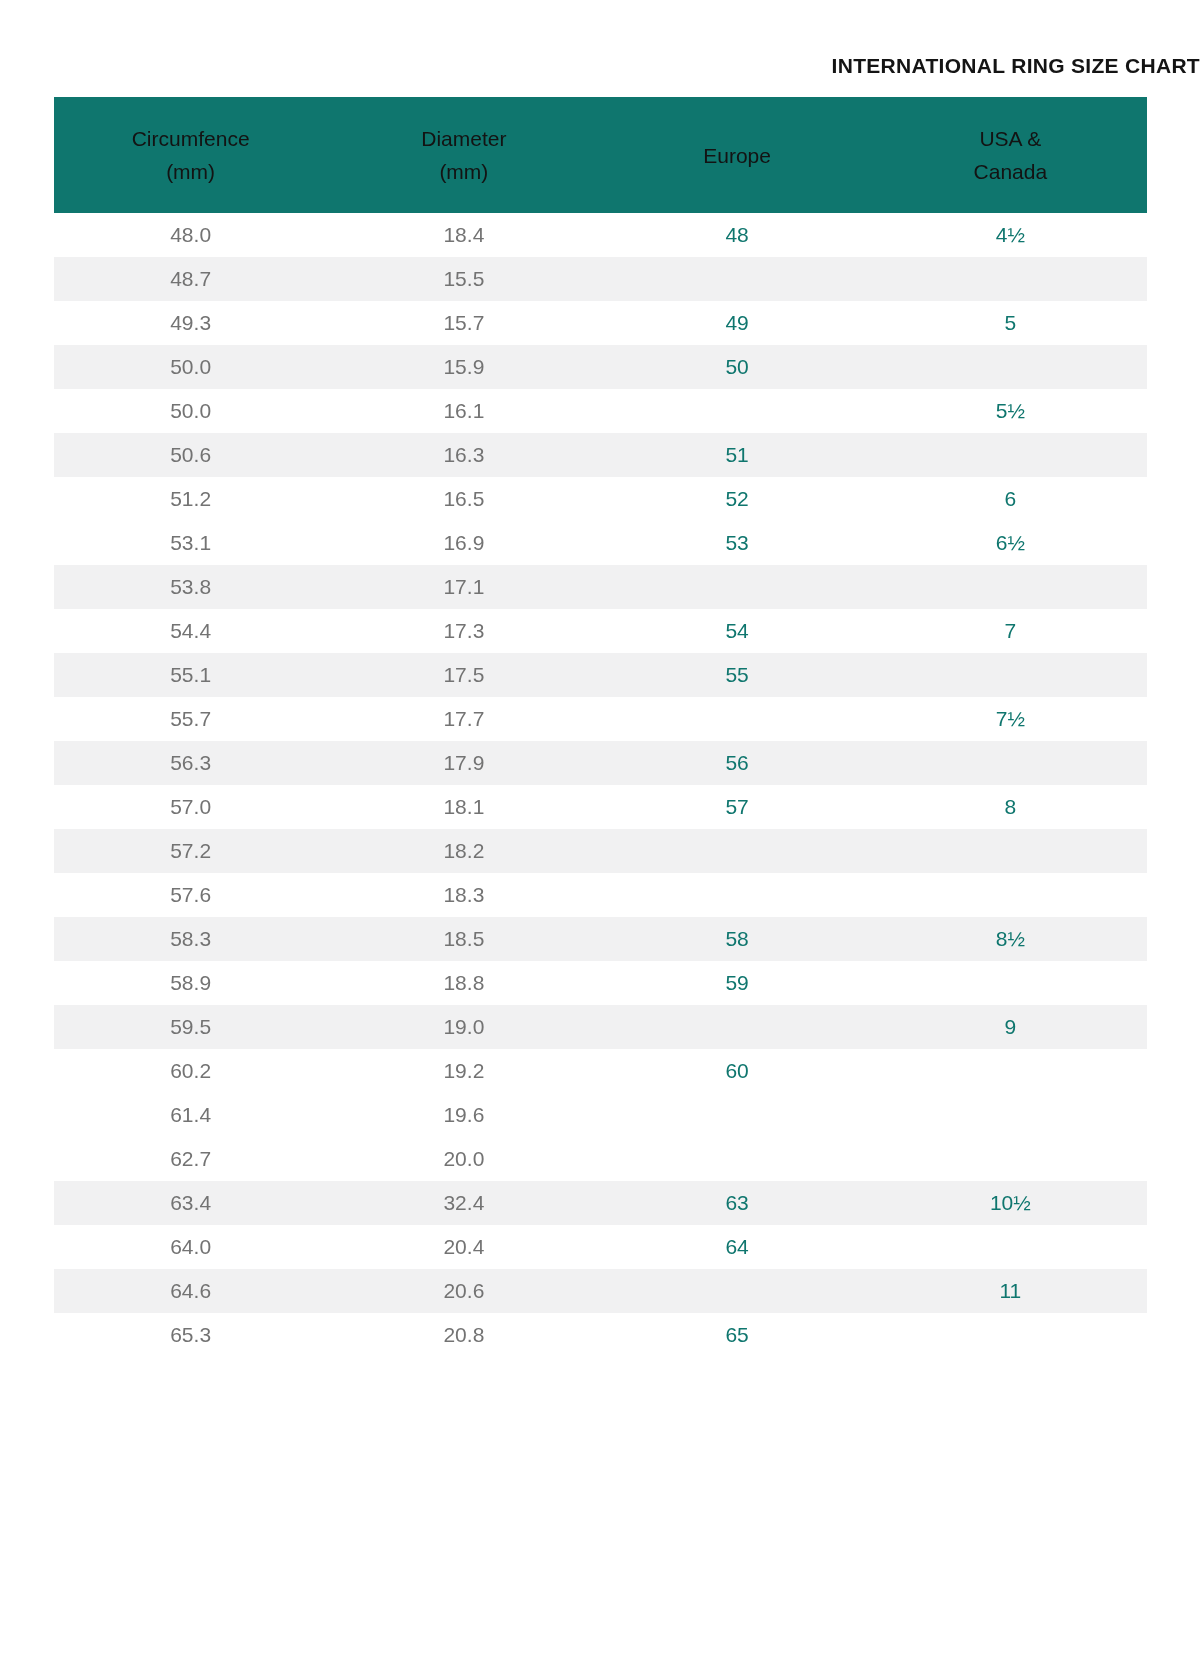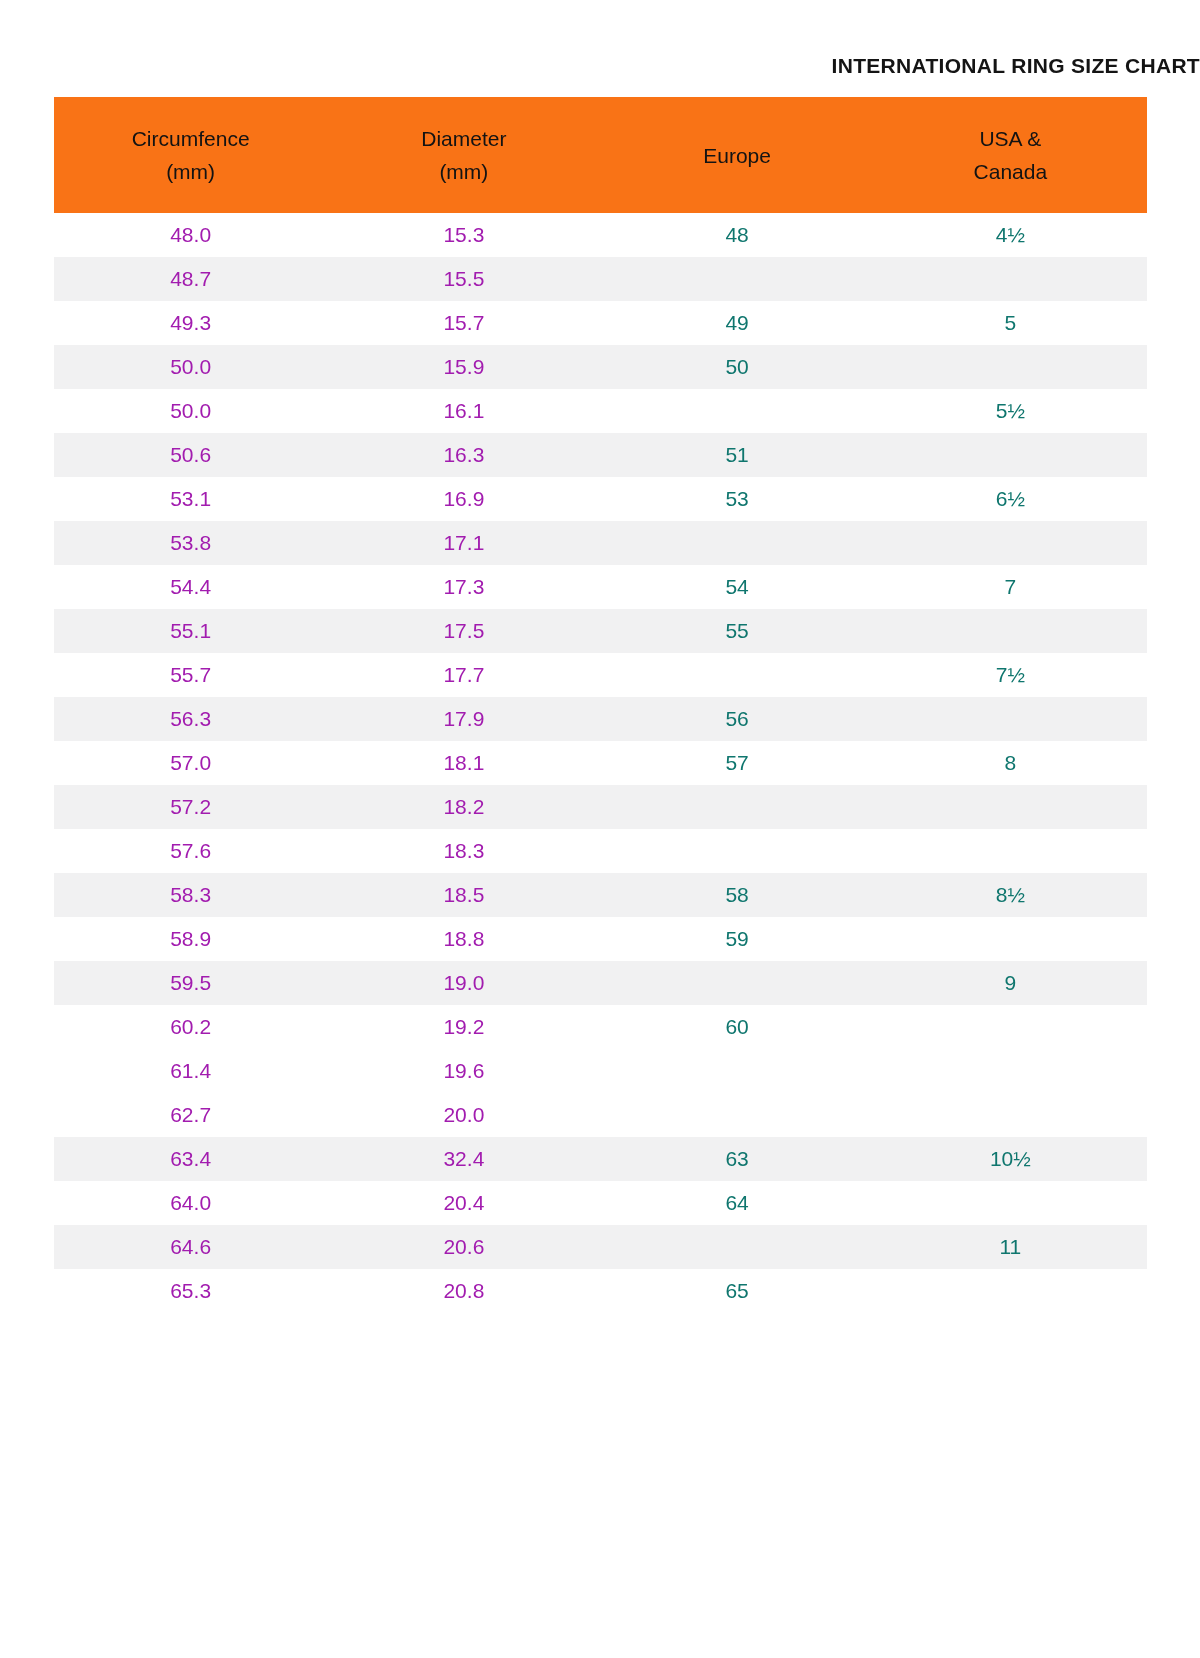--- a/index.html
+++ b/index.html
@@ -47,21 +47,21 @@
     border-collapse: collapse;
     table-layout: fixed;
   }
 
   table.size-table col.c0 { width: 25%; }
   table.size-table col.c1 { width: 25%; }
   table.size-table col.c2 { width: 25%; }
   table.size-table col.c3 { width: 25%; }
 
   thead tr.header-row {
-    background: #f97316;
+    background: #0f766e;
   }
 
   thead th {
     height: 116px;
     vertical-align: middle;
     text-align: center;
     font-size: 21px;
     font-weight: normal;
     color: #131313;
     line-height: 33px;
@@ -91,21 +91,21 @@
     font-size: 21px;
     font-weight: normal;
     color: #4c4c4c;
     padding: 0;
     line-height: 44px;
     white-space: nowrap;
   }
 
   tbody td.col-circ,
   tbody td.col-diam {
-    color: #a21caf;
+    color: #737373;
   }
 
   tbody td.col-eu,
   tbody td.col-usa {
     color: #0f766e;
   }
 
   tbody td:empty::after {
     content: "";
   }
@@ -140,21 +140,21 @@
           </th>
           <th>
             <span class="hdr-line">USA &amp;</span>
             <span class="hdr-line">Canada</span>
           </th>
         </tr>
       </thead>
       <tbody id="table-body">
           <tr class="odd">
             <td class="col-circ">48.0</td>
-            <td class="col-diam">15.3</td>
+            <td class="col-diam">18.4</td>
             <td class="col-eu">48</td>
             <td class="col-usa">4½</td>
           </tr>
           <tr class="even">
             <td class="col-circ">48.7</td>
             <td class="col-diam">15.5</td>
             <td class="col-eu"></td>
             <td class="col-usa"></td>
           </tr>
           <tr class="odd">
@@ -175,20 +175,26 @@
             <td class="col-eu"></td>
             <td class="col-usa">5½</td>
           </tr>
           <tr class="even">
             <td class="col-circ">50.6</td>
             <td class="col-diam">16.3</td>
             <td class="col-eu">51</td>
             <td class="col-usa"></td>
           </tr>
           <tr class="odd">
+            <td class="col-circ">51.2</td>
+            <td class="col-diam">16.5</td>
+            <td class="col-eu">52</td>
+            <td class="col-usa">6</td>
+          </tr>
+          <tr class="odd">
             <td class="col-circ">53.1</td>
             <td class="col-diam">16.9</td>
             <td class="col-eu">53</td>
             <td class="col-usa">6½</td>
           </tr>
           <tr class="even">
             <td class="col-circ">53.8</td>
             <td class="col-diam">17.1</td>
             <td class="col-eu"></td>
             <td class="col-usa"></td>

